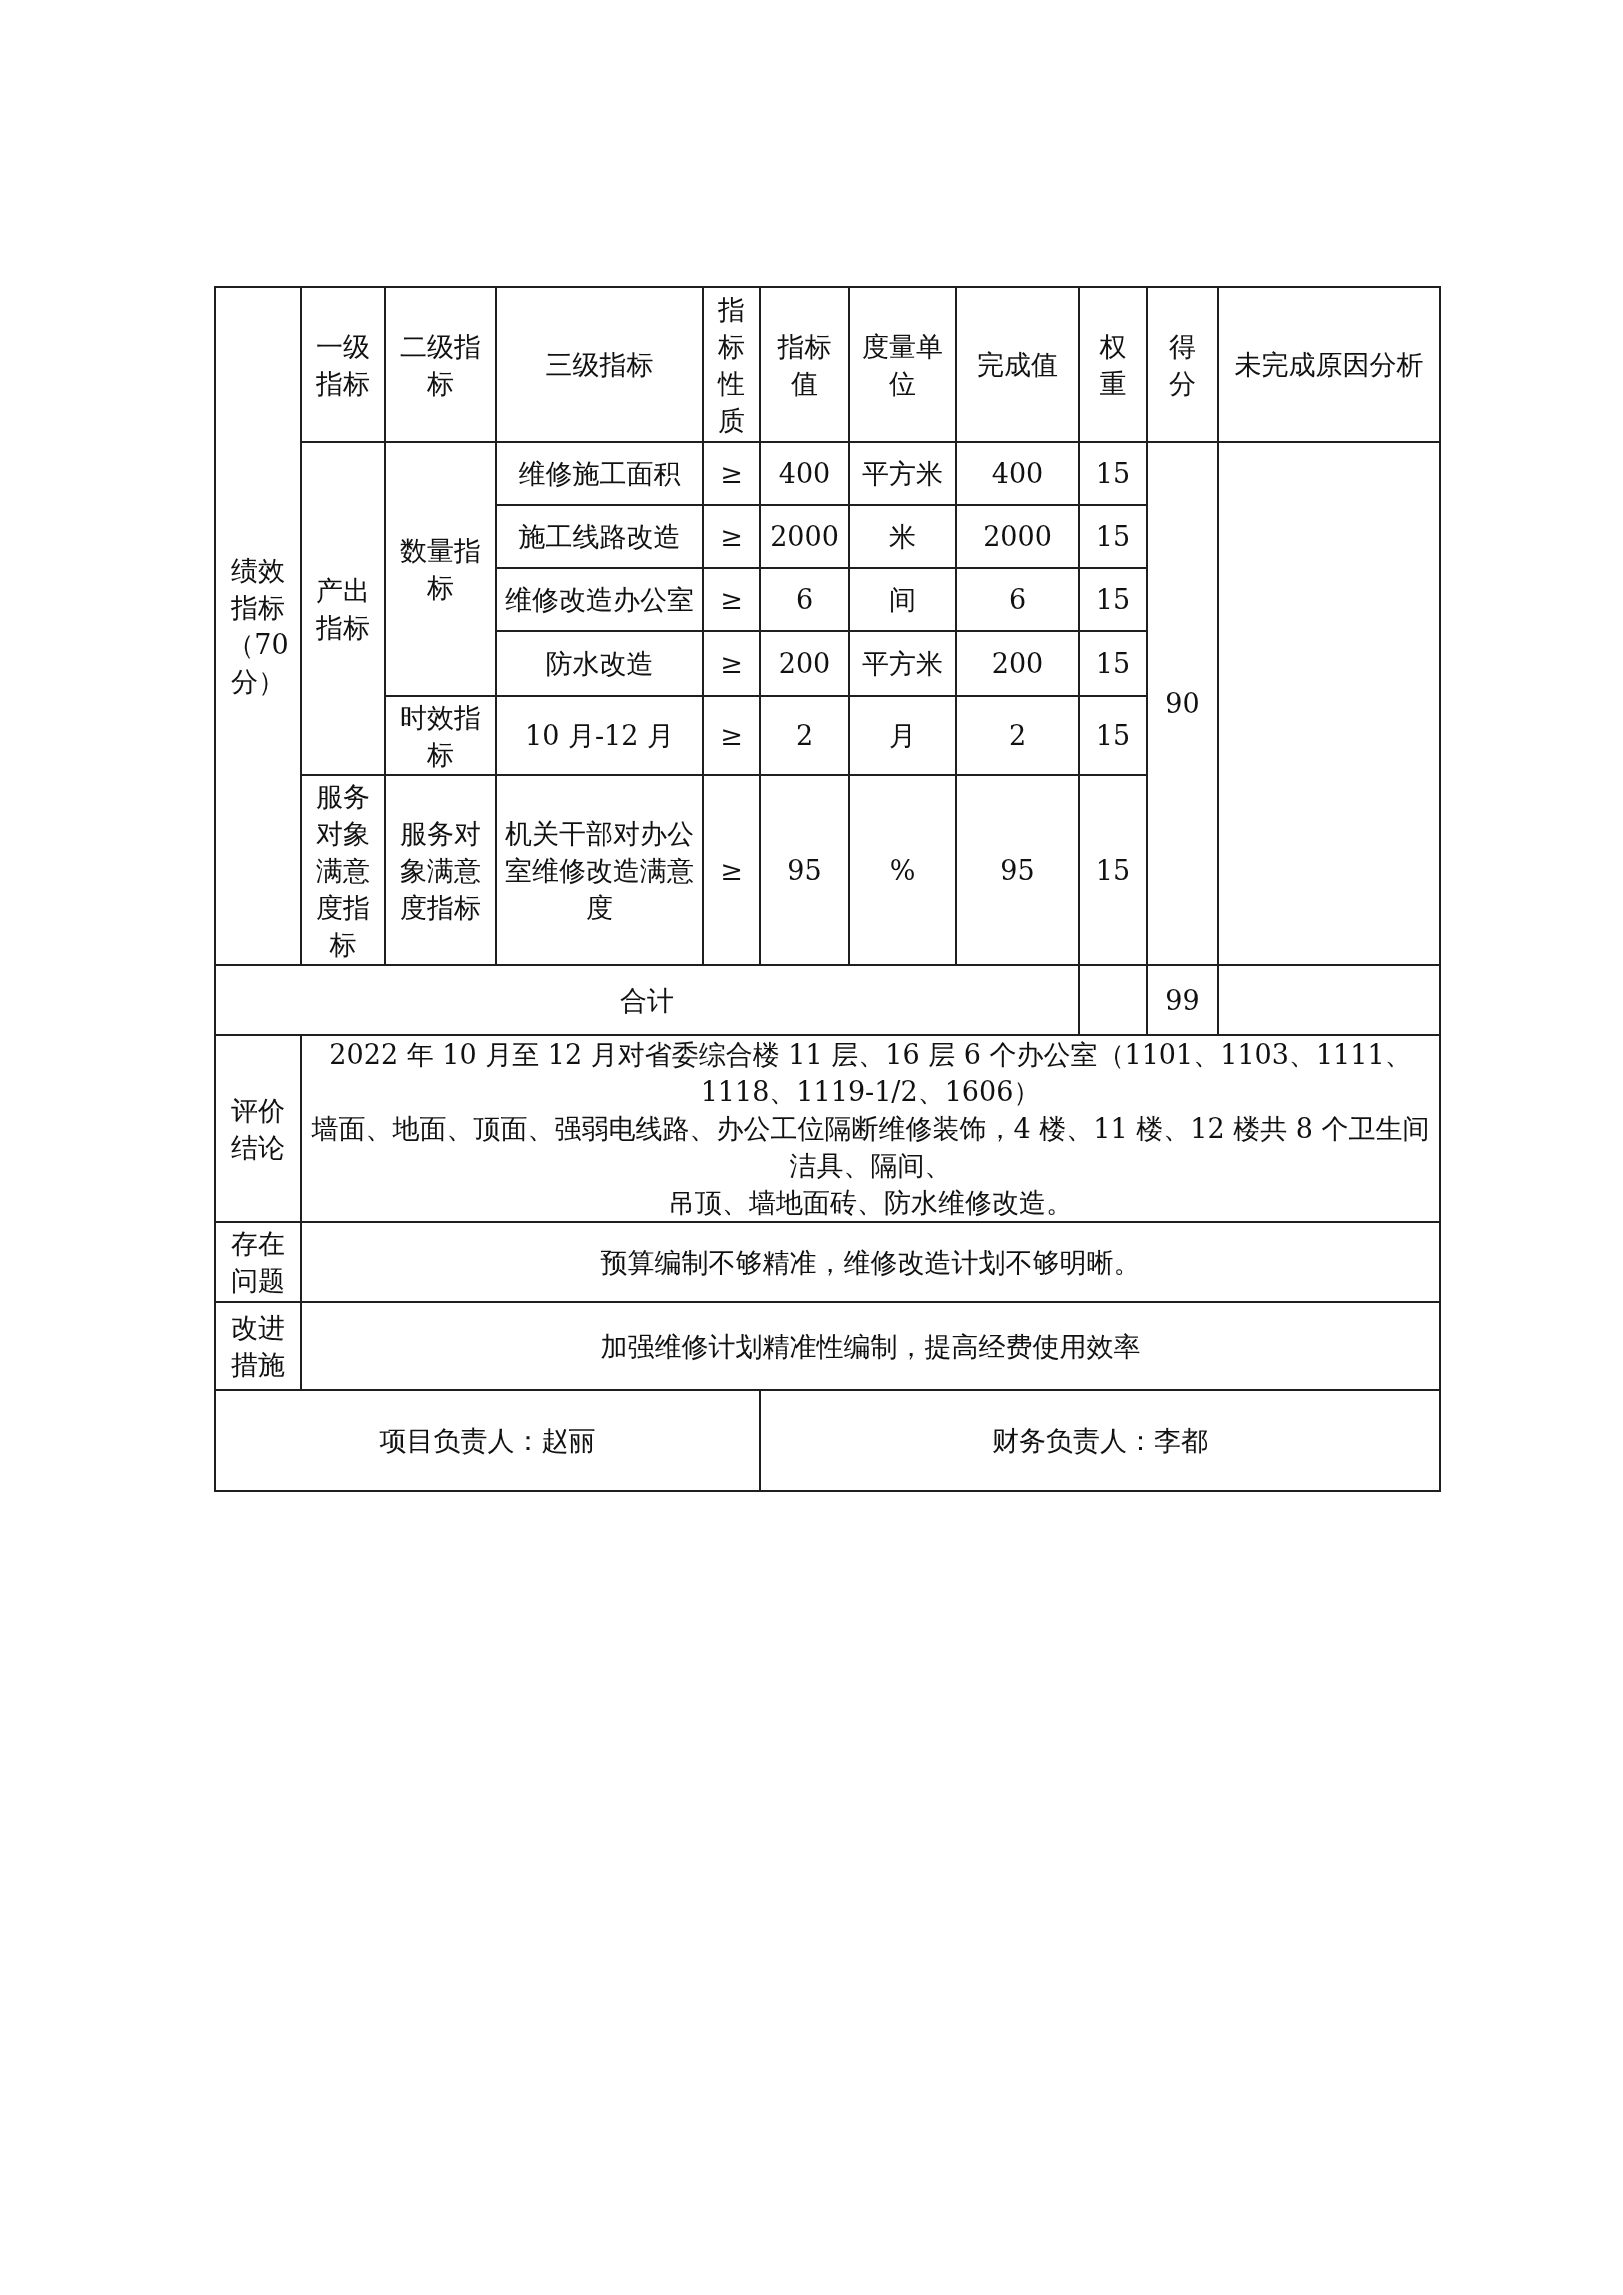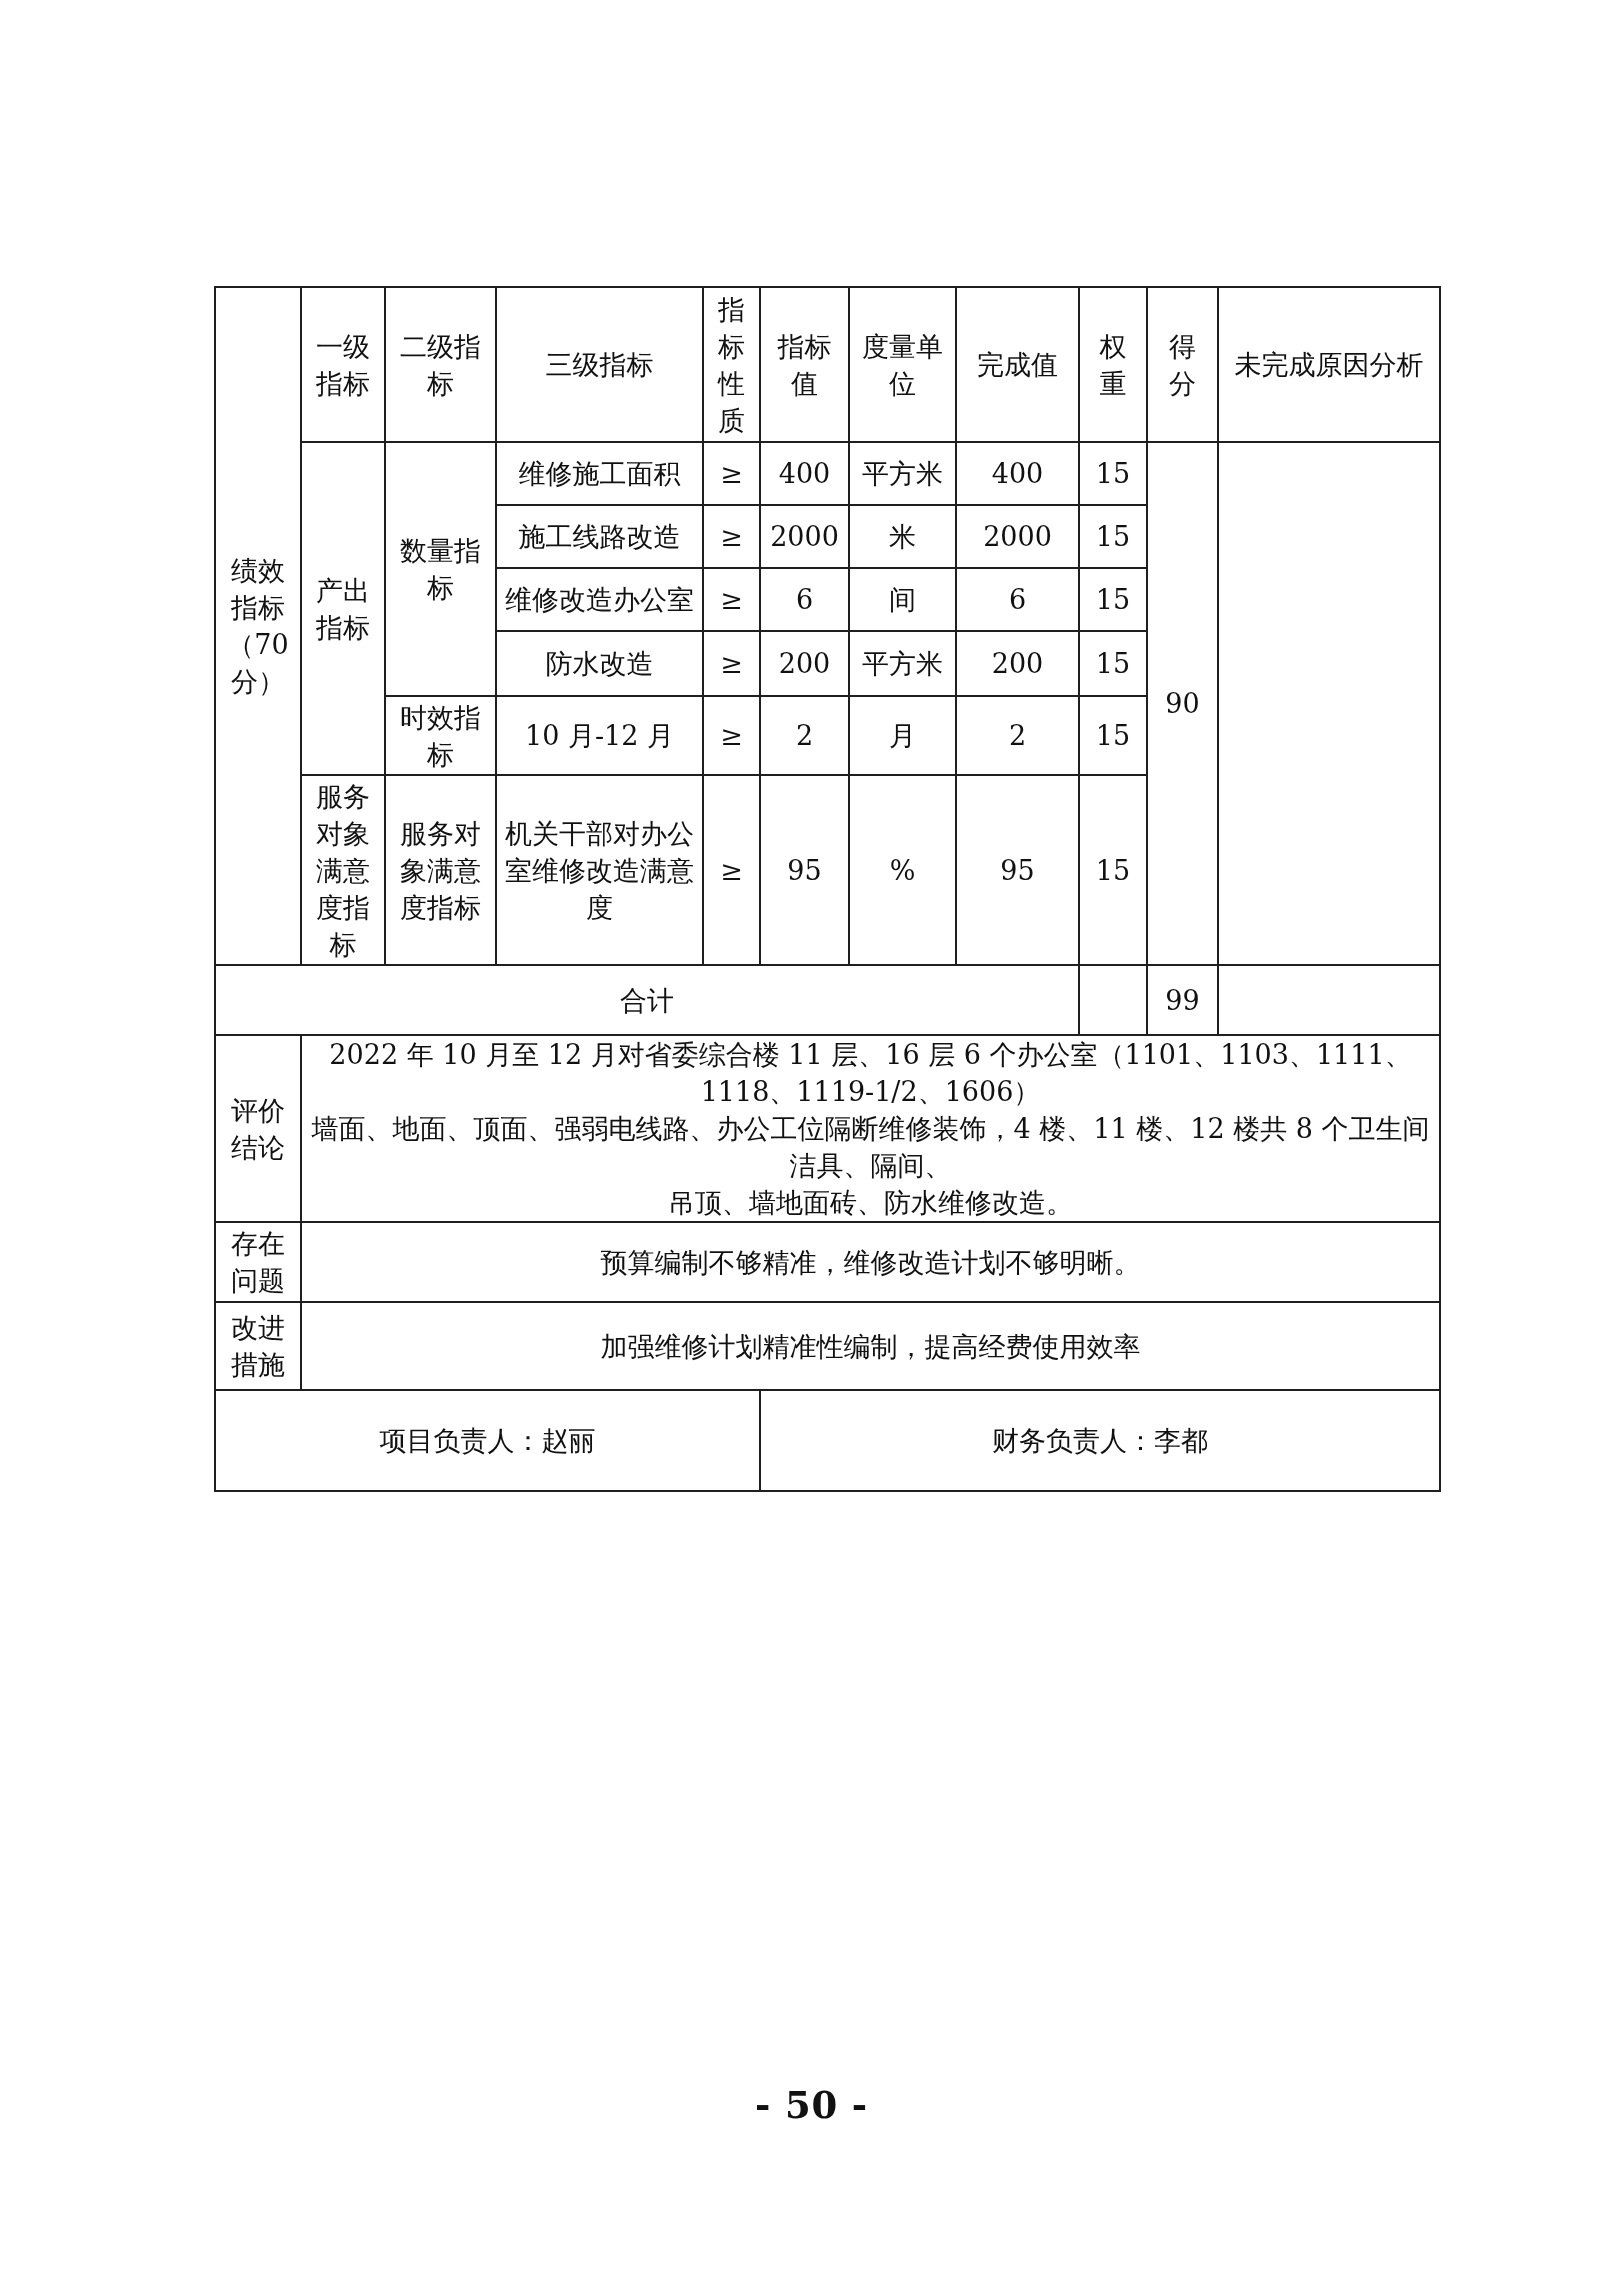--- a/index.html
+++ b/index.html
@@ -209,16 +209,15 @@
       <td colspan="10" class="txt-left">加强维修计划精准性编制，提高经费使用效率</td>
     </tr>
 
     <tr style="height:101px">
       <td colspan="5" class="sig">项目负责人：赵丽</td>
       <td colspan="6" class="sig">财务负责人：李都</td>
     </tr>
   </tbody>
     </table>
 
-  <div class="page-number">- 50 -</div>
 
 </div>
 
 
 </body></html>

